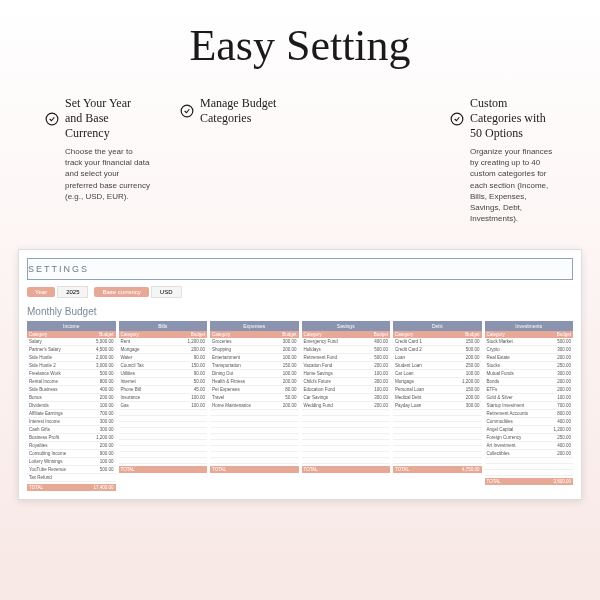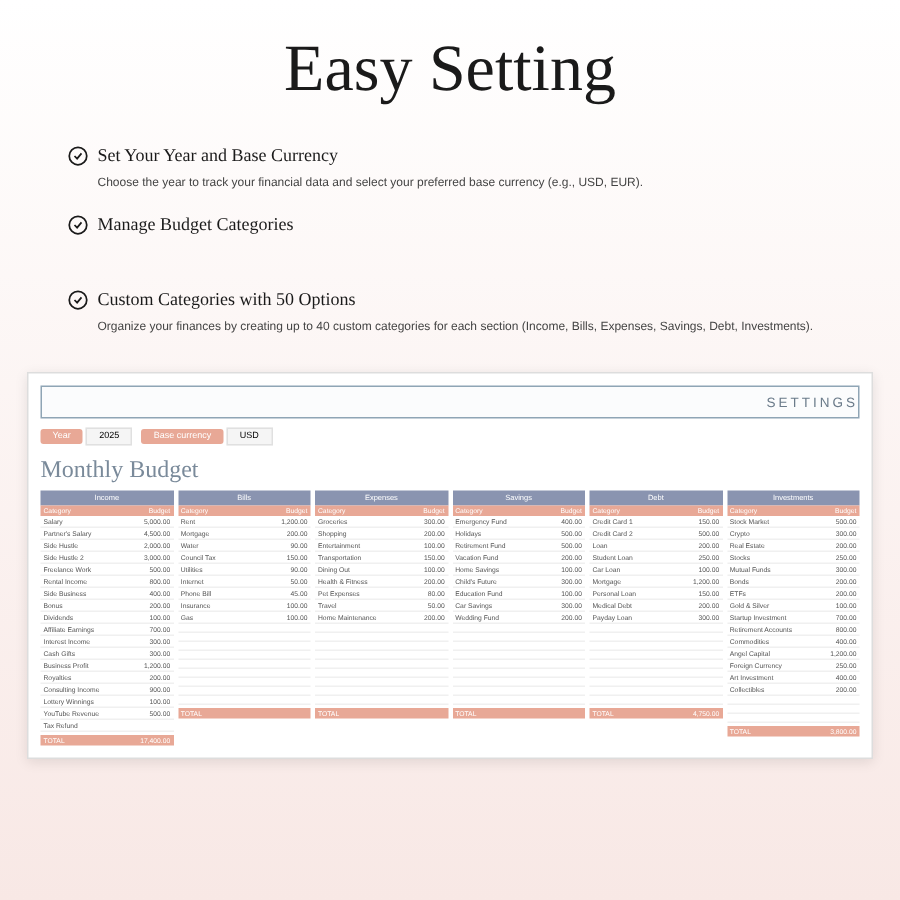--- a/index.html
+++ b/index.html
@@ -1,31 +1,31 @@
 <!DOCTYPE html>
 <html><head>
 <meta charset="utf-8">
 <style>
 *{margin:0;padding:0;box-sizing:border-box}
 body{width:600px;height:600px;background:linear-gradient(180deg,#fff 0%,#f8e8e5 100%);font-family:Arial,sans-serif;overflow:hidden}
 .hero-title{text-align:center;font-family:Georgia,serif;font-size:44px;font-weight:400;color:#1a1a1a;padding:20px 0 25px}
-.features{display:grid;grid-template-columns:1fr;gap:15px 30px;padding:0 45px;margin-bottom:25px}
+.features{display:grid;grid-template-columns:1fr 1fr 1fr 1fr;gap:15px 30px;padding:0 45px;margin-bottom:25px}
 .feature{display:flex;flex-direction:column}
 .feature-head{display:flex;align-items:center;gap:6px;margin-bottom:5px}
 .check-icon{width:14px;height:14px;flex-shrink:0}
 .feature-title{font-family:Georgia,serif;font-size:12px;color:#1a1a1a;font-weight:400}
 .feature-desc{font-size:8px;color:#444;line-height:1.4;padding-left:20px}
 .ss-wrap{padding:0 18px}
 .screenshot{background:#fff;border:1px solid #ddd;box-shadow:0 2px 8px rgba(0,0,0,0.1);padding:8px}
-.settings-bar{border:1px solid #8fa5b5;text-align:right;font-size:9px;letter-spacing:2px;color:#6b7b8a;padding:5px 0;margin-bottom:6px;background:#fbfcfd}
+.settings-bar{border:1px solid #8fa5b5;text-align:left;font-size:9px;letter-spacing:2px;color:#6b7b8a;padding:5px 0;margin-bottom:6px;background:#fbfcfd}
 .controls{display:flex;gap:6px;margin-bottom:8px}
 .ctrl{display:flex;align-items:center;font-size:6px}
 .ctrl-label{background:#e8a896;color:#fff;padding:2px 8px;border-radius:2px}
 .ctrl-val{background:#f5f5f5;padding:2px 8px;border:1px solid #e0e0e0;margin-left:2px}
-.mb-title{font-family:Liberation Serif, serif;font-size:16px;color:#7a8a9a;margin-bottom:4px}
+.mb-title{font-family:Liberation Sans, sans-serif;font-size:10px;color:#7a8a9a;margin-bottom:4px}
 .tables{display:grid;grid-template-columns:repeat(6,1fr);gap:3px}
 .tbl{font-size:4.5px}
 .tbl-head{background:#8a94b0;color:#fff;text-align:center;padding:2px 0;font-size:5px}
 .tbl-sub{display:grid;grid-template-columns:1.3fr 0.7fr;background:#e8a896;color:#fff;font-size:4.5px}
 .tbl-sub span{padding:1px 2px}
 .tbl-sub span:last-child{text-align:right}
 .tbl-row{display:grid;grid-template-columns:1.3fr 0.7fr;border-bottom:1px solid #f0f0f0}
 .tbl-row span{padding:1px 2px;color:#555;white-space:nowrap;overflow:hidden}
 .tbl-row span:last-child{text-align:right}
 .tbl-row.empty{height:6px}

